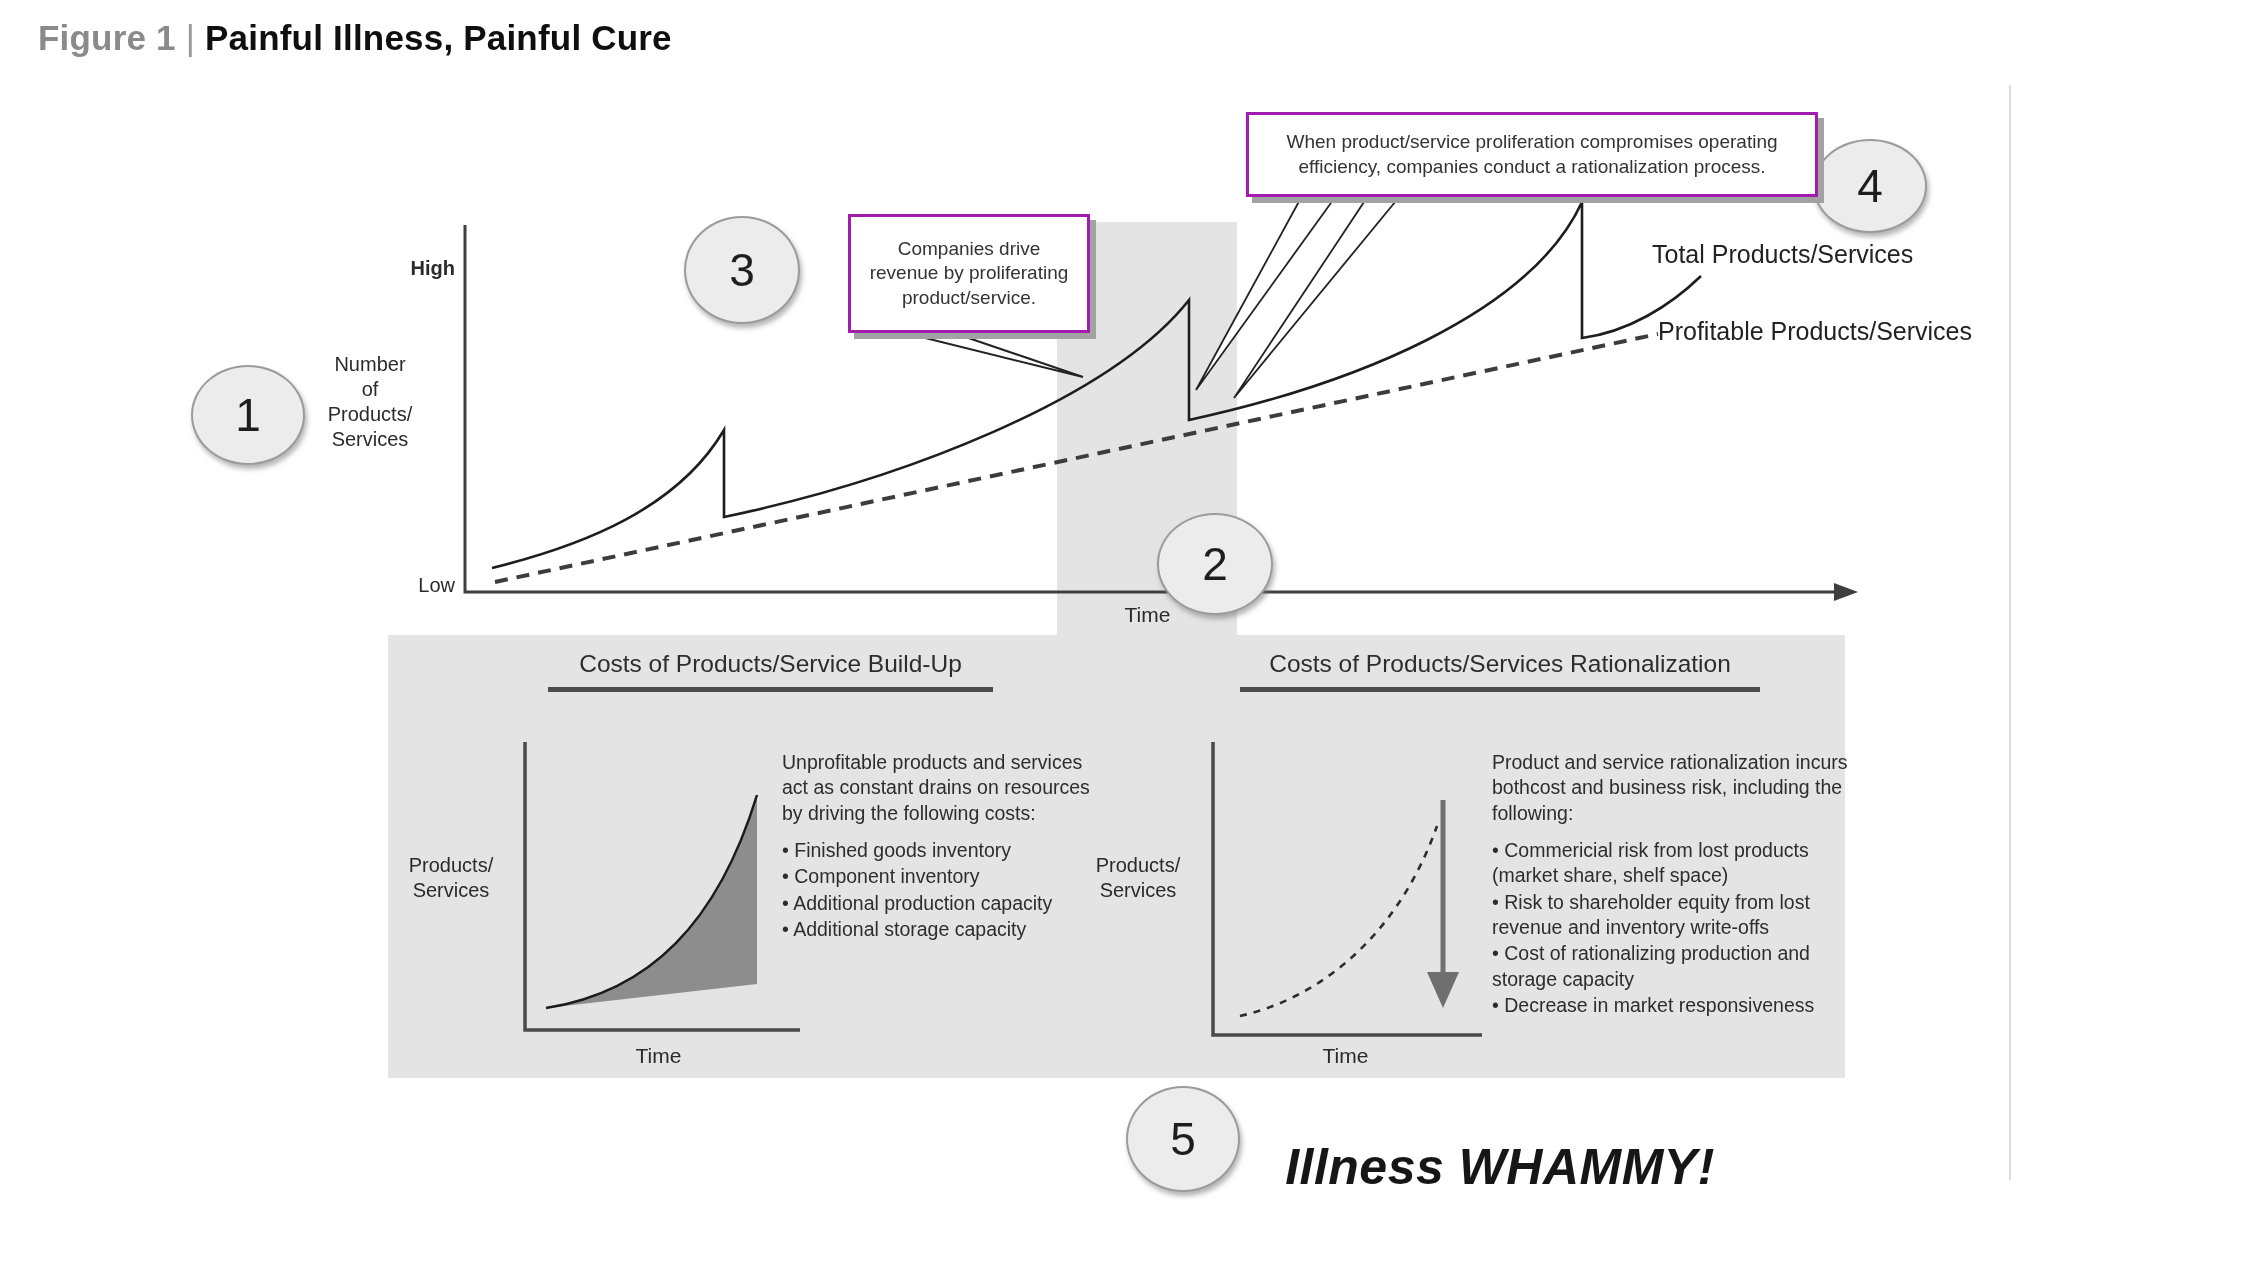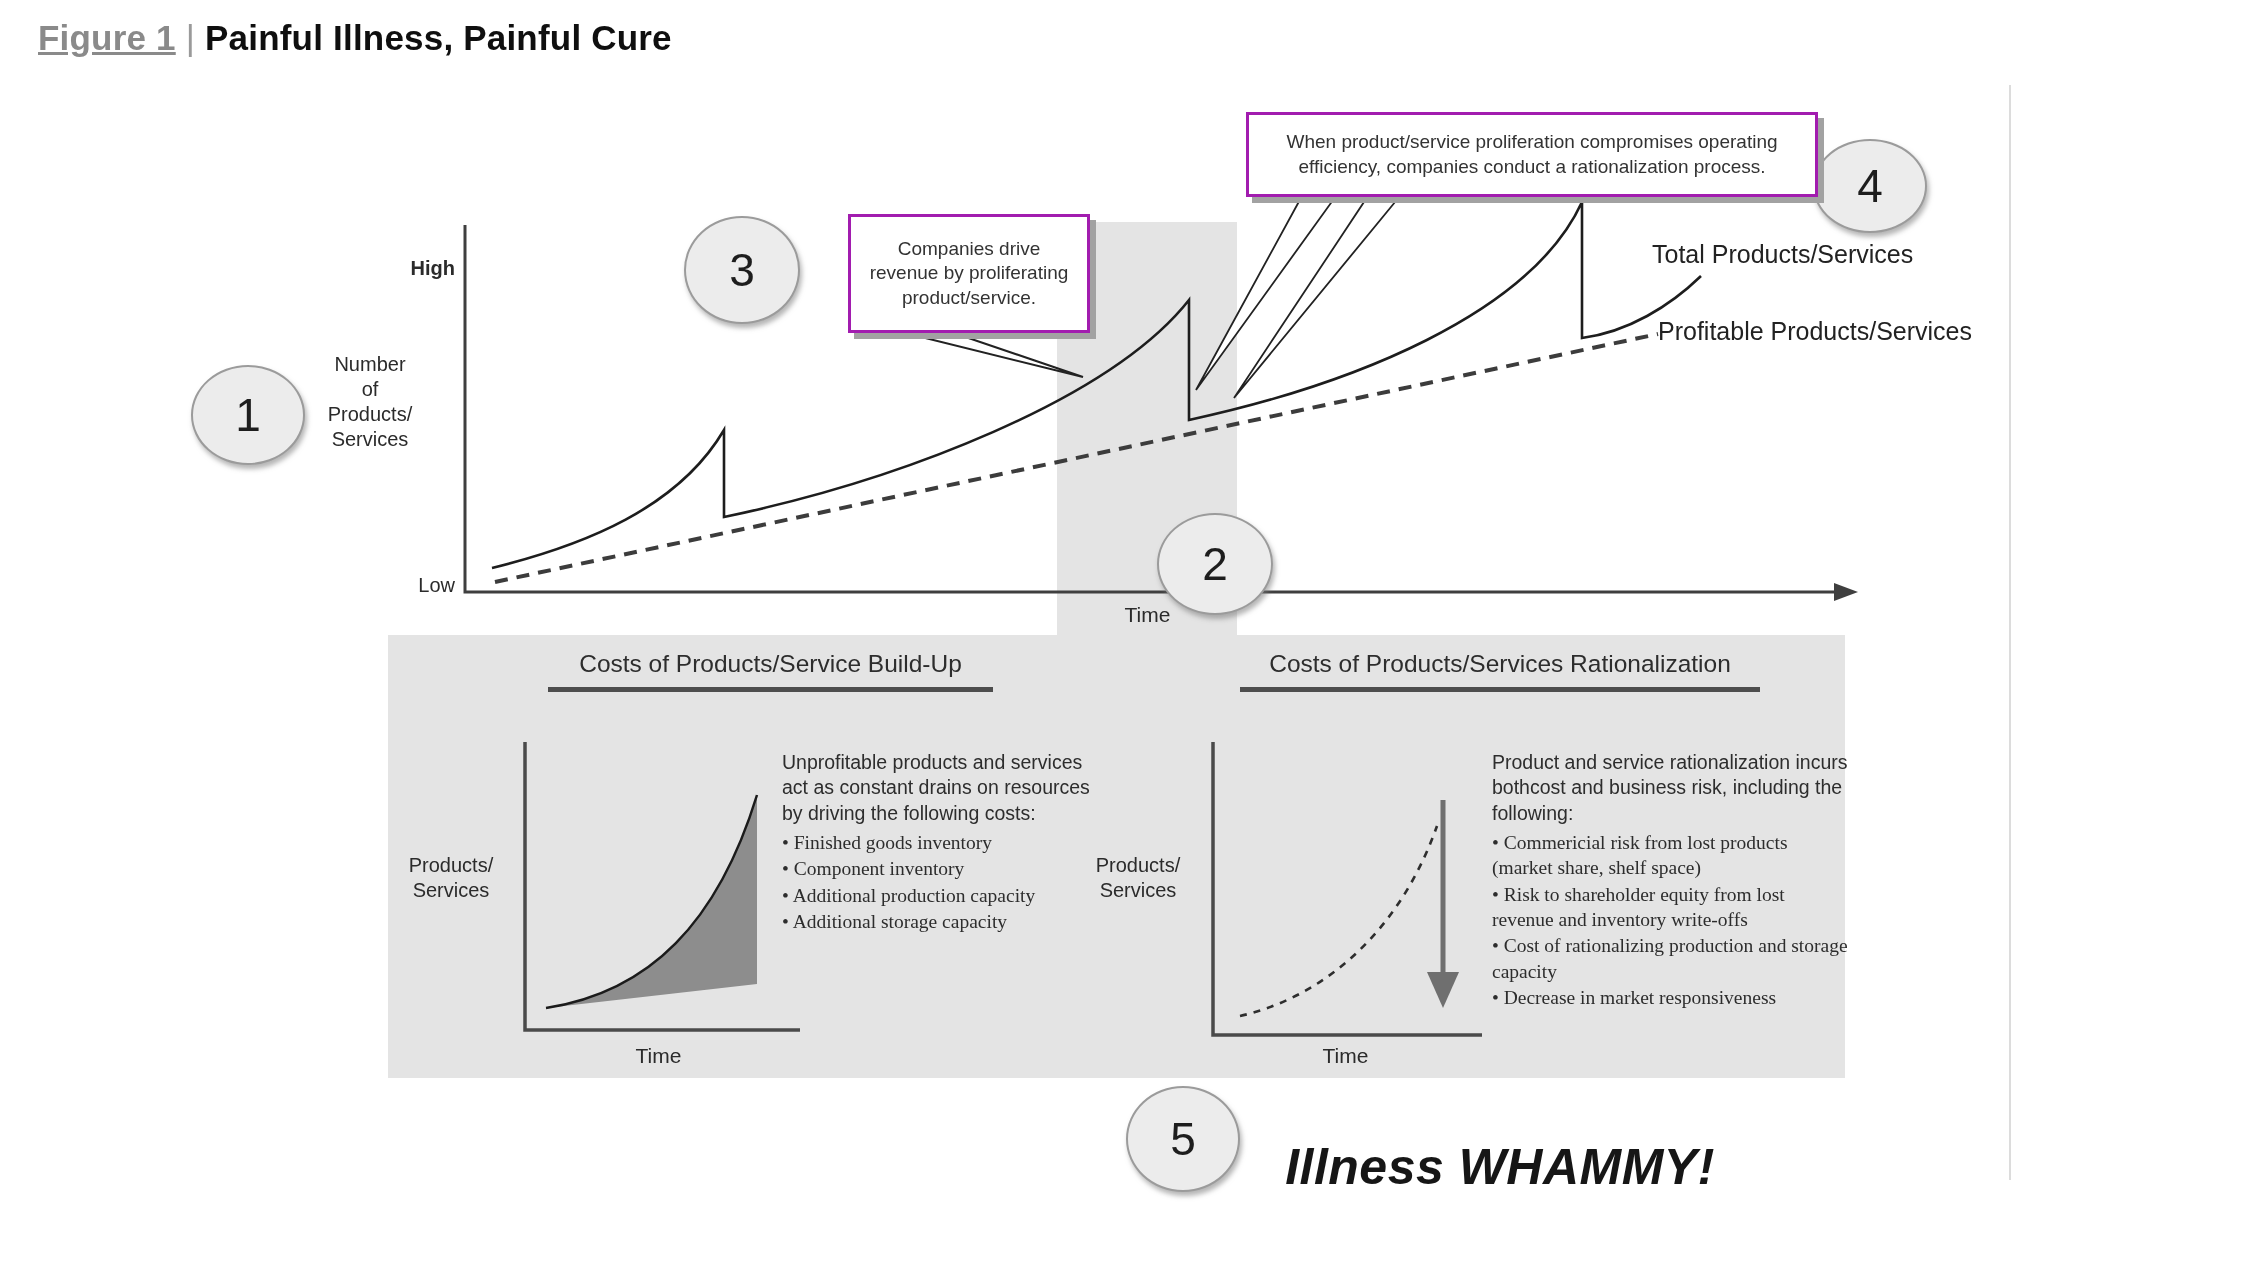--- a/index.html
+++ b/index.html
@@ -6,21 +6,21 @@
   .page{position:relative;width:2261px;height:1281px;background:#ffffff;overflow:hidden;
         font-family:"Liberation Sans", sans-serif;color:#2e2e2e;}
   .abs{position:absolute;}
   
   .band{background:#e4e4e4;z-index:1;}
   .panel{background:#e4e4e4;z-index:1;}
   svg.canvas{position:absolute;left:0;top:0;z-index:2;}
   .txt{z-index:3;}
   
   .title{left:38px;top:18px;font-size:35px;font-weight:bold;letter-spacing:.2px;z-index:3;}
-  .title .fig{color:#8a8a8a;text-decoration:underline;}
+  .title .fig{color:#8a8a8a;}
   .title .sep{color:#9a9a9a;font-weight:400;padding:0 10px;}
   .title .main{color:#0f0f0f;}
   
   .axis-lab{font-size:20px;color:#2b2b2b;line-height:1.25;}
   .bold{font-weight:bold;}
   .center{text-align:center;}
   .right{text-align:right;}
   
   .legend{font-size:25px;color:#222;}
   
@@ -30,21 +30,21 @@
   
   .marker{border-radius:50%;background:#ececec;border:2px solid #9b9b9b;
           box-shadow:2px 4px 5px rgba(120,120,120,.55);
           display:flex;align-items:center;justify-content:center;
           font-size:46px;color:#1d1d1d;z-index:3;box-sizing:border-box;}
   
   .panel-heading{font-size:24.5px;color:#2d2d2d;text-align:center;padding-bottom:9px;
                  border-bottom:5px solid #4d4d4d;z-index:3;}
   
   .block{font-size:19.5px;line-height:1.3;color:#2d2d2d;z-index:3;}
-  .block .bullets{margin-top:4px;font-family:Liberation Serif, serif;}
+  .block .bullets{margin-top:12px;}
   .block .bullet{margin-top:1px;}
   .block .bullet::before{content:"• ";}
   .whammy{font-size:50px;font-weight:bold;font-style:italic;color:#161616;
           letter-spacing:.5px;z-index:3;text-align:center;}
   .edge-line{width:2px;background:#dcdcdc;z-index:0;}
 </style>
 </head>
 <body>
 
 <div class="page">

